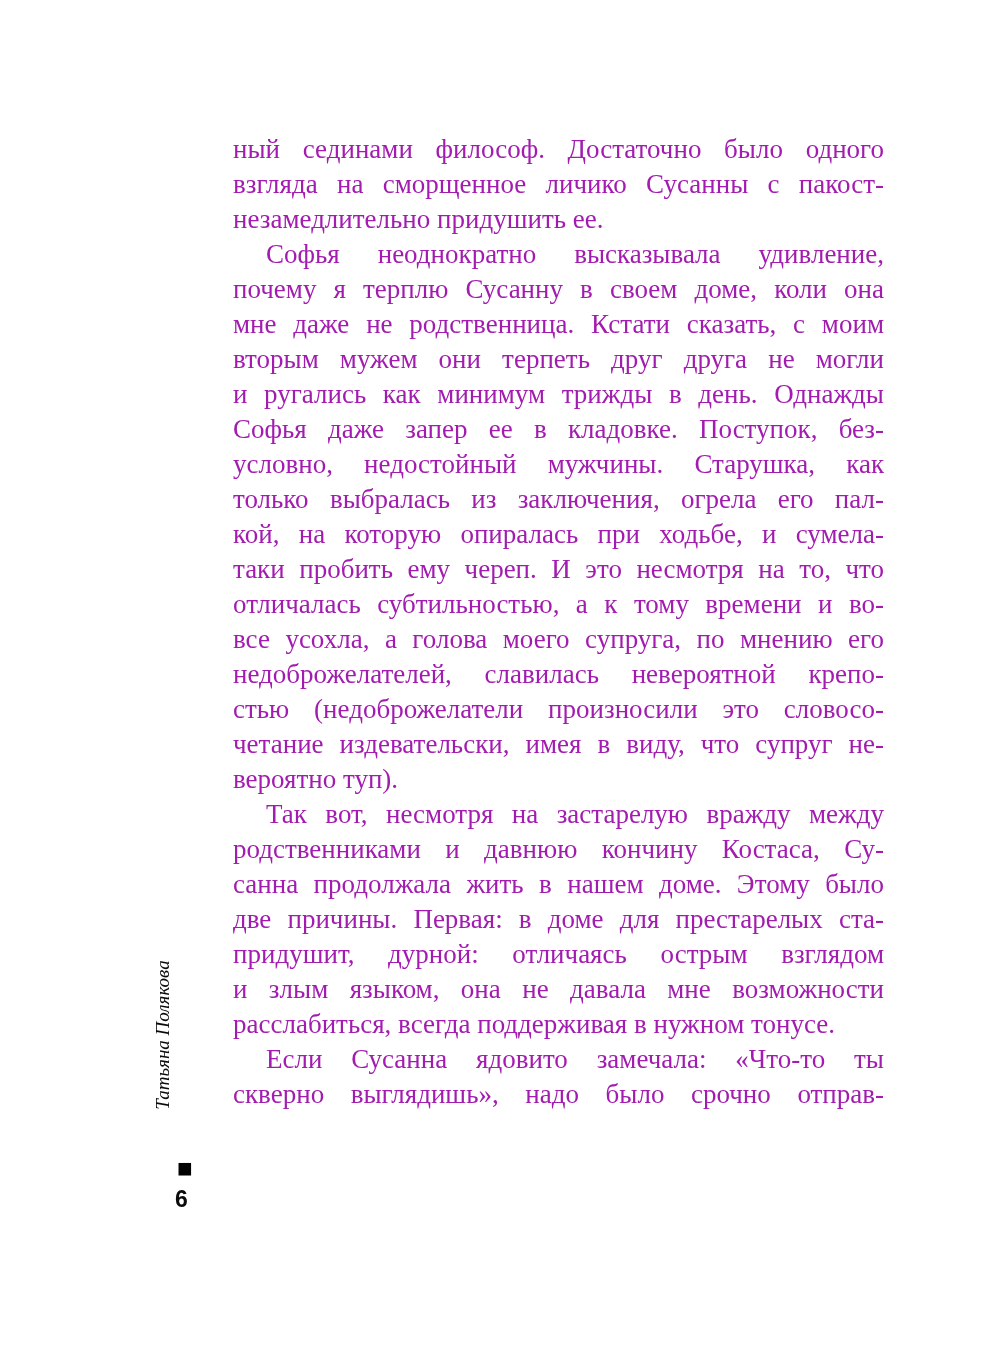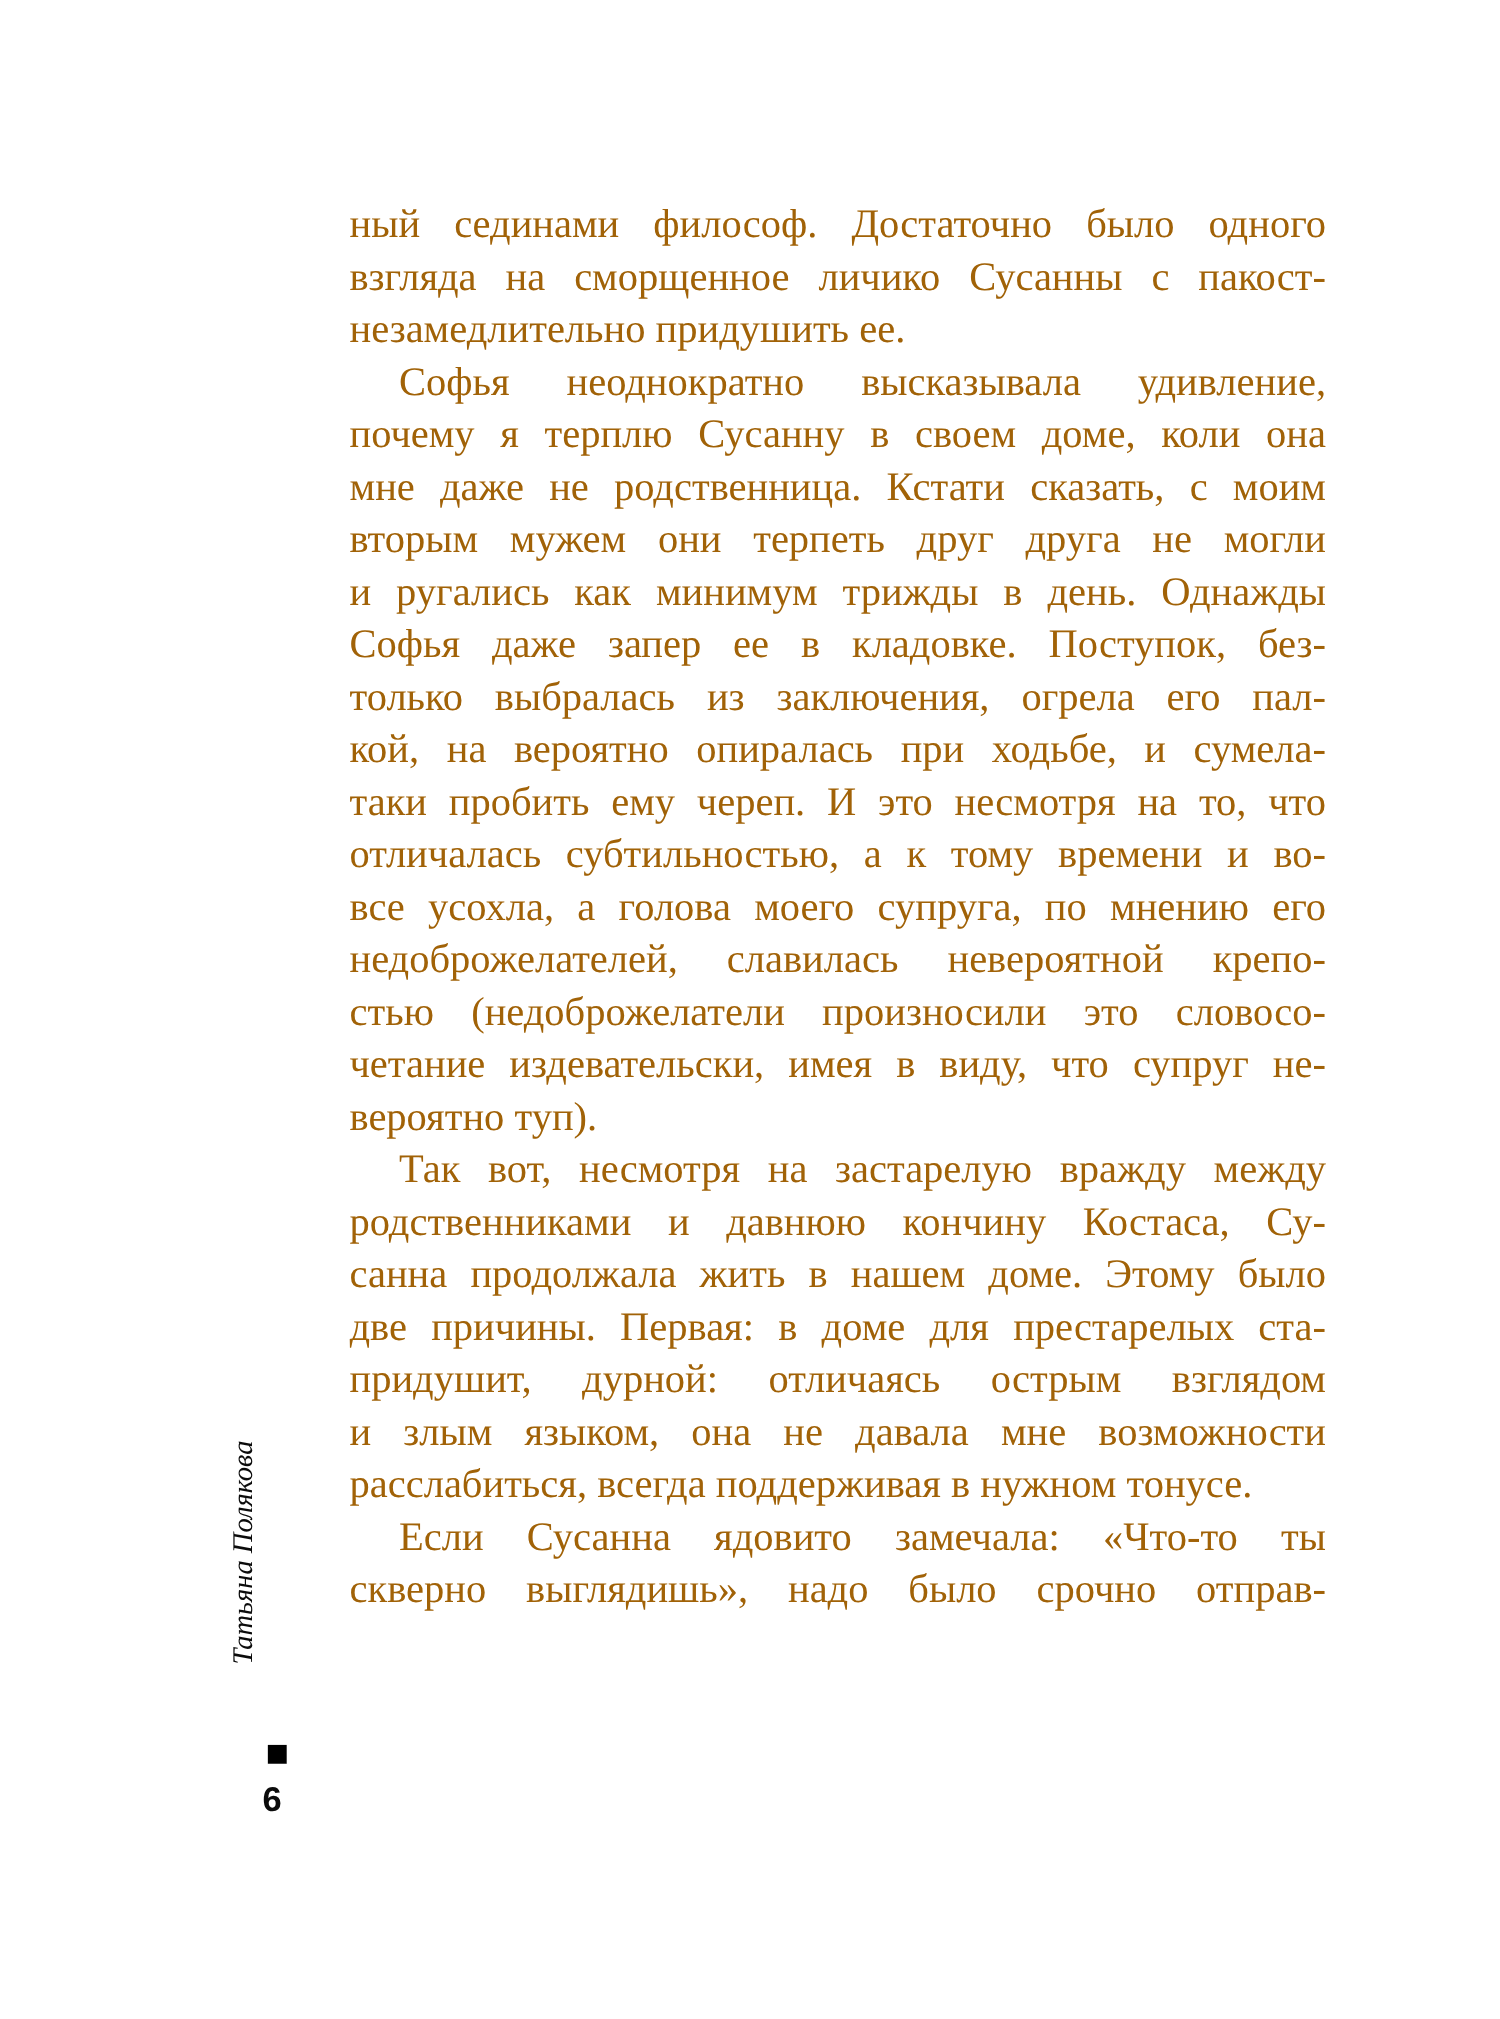--- a/index.html
+++ b/index.html
@@ -14,21 +14,21 @@
     background: #ffffff;
     overflow: hidden;
     font-family: "Liberation Serif", serif;
   }
   
   .text-block {
     position: absolute;
     left: 233px;
     top: 132px;
     width: 651px;
-    color: #a16207;
+    color: #a21caf;
     font-size: 27px;
   }
   .line {
     height: 35px;
     line-height: 35px;
     text-align: justify;
     text-align-last: justify;
     overflow: hidden;
     white-space: nowrap;
   }
@@ -85,22 +85,23 @@
   <main class="text-block" id="body-text">
       <div class="line">ный сединами философ. Достаточно было одного</div>
       <div class="line">взгляда на сморщенное личико Сусанны с пакост-</div>
       <div class="line para-end">незамедлительно придушить ее.</div>
       <div class="line indent">Софья неоднократно высказывала удивление,</div>
       <div class="line">почему я терплю Сусанну в своем доме, коли она</div>
       <div class="line">мне даже не родственница. Кстати сказать, с моим</div>
       <div class="line">вторым мужем они терпеть друг друга не могли</div>
       <div class="line">и ругались как минимум трижды в день. Однажды</div>
       <div class="line">Софья даже запер ее в кладовке. Поступок, без-</div>
+      <div class="line">условно, недостойный мужчины. Старушка, как</div>
       <div class="line">только выбралась из заключения, огрела его пал-</div>
-      <div class="line">кой, на вероятно опиралась при ходьбе, и сумела-</div>
+      <div class="line">кой, на которую опиралась при ходьбе, и сумела-</div>
       <div class="line">таки пробить ему череп. И это несмотря на то, что</div>
       <div class="line">отличалась субтильностью, а к тому времени и во-</div>
       <div class="line">все усохла, а голова моего супруга, по мнению его</div>
       <div class="line">недоброжелателей, славилась невероятной крепо-</div>
       <div class="line">стью (недоброжелатели произносили это словосо-</div>
       <div class="line">четание издевательски, имея в виду, что супруг не-</div>
       <div class="line para-end">вероятно туп).</div>
       <div class="line indent">Так вот, несмотря на застарелую вражду между</div>
       <div class="line">родственниками и давнюю кончину Костаса, Су-</div>
       <div class="line">санна продолжала жить в нашем доме. Этому было</div>

